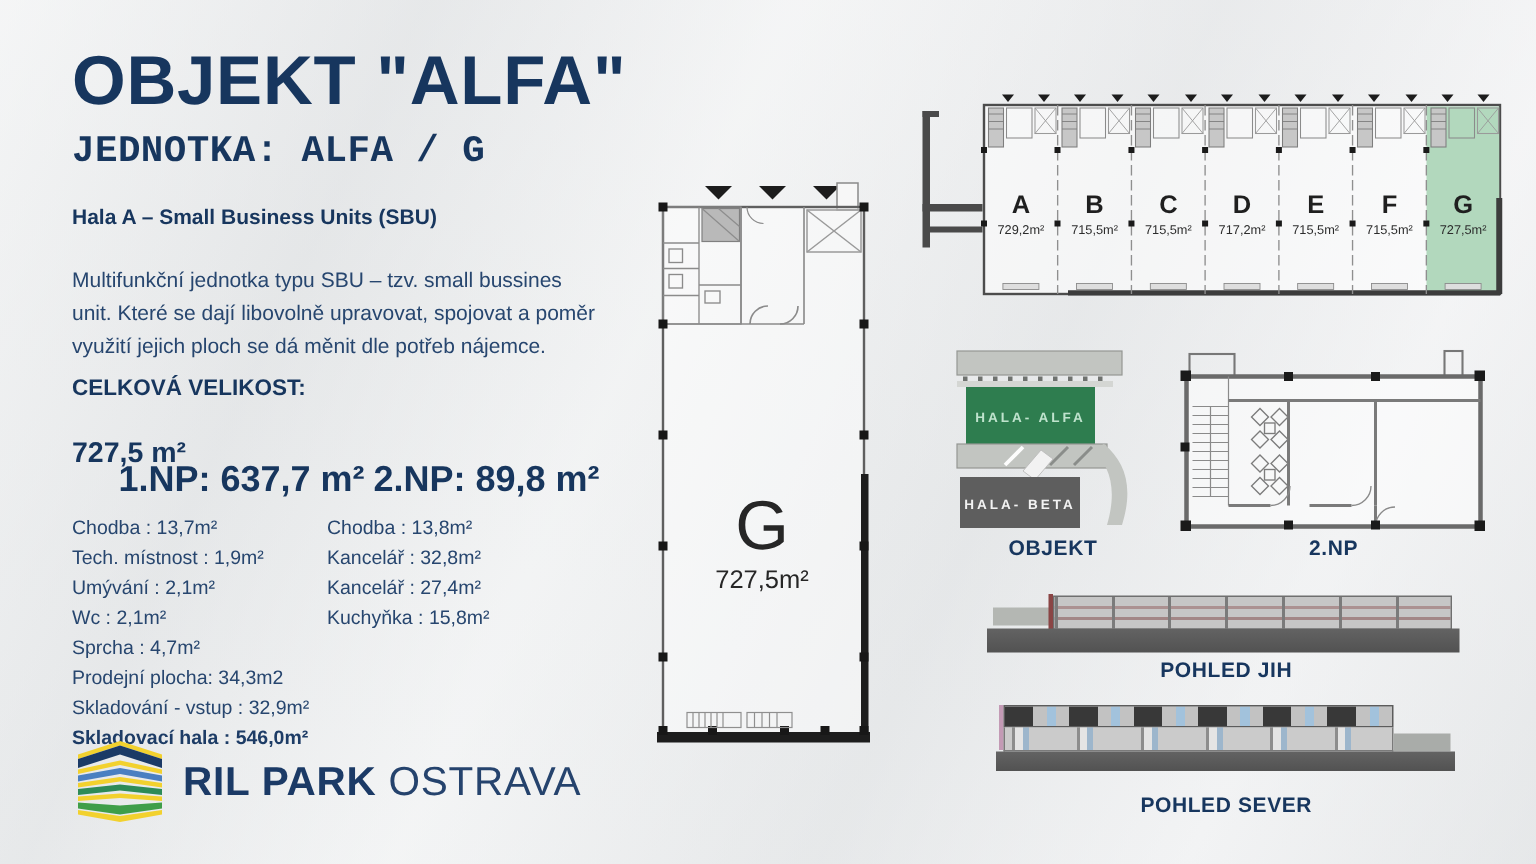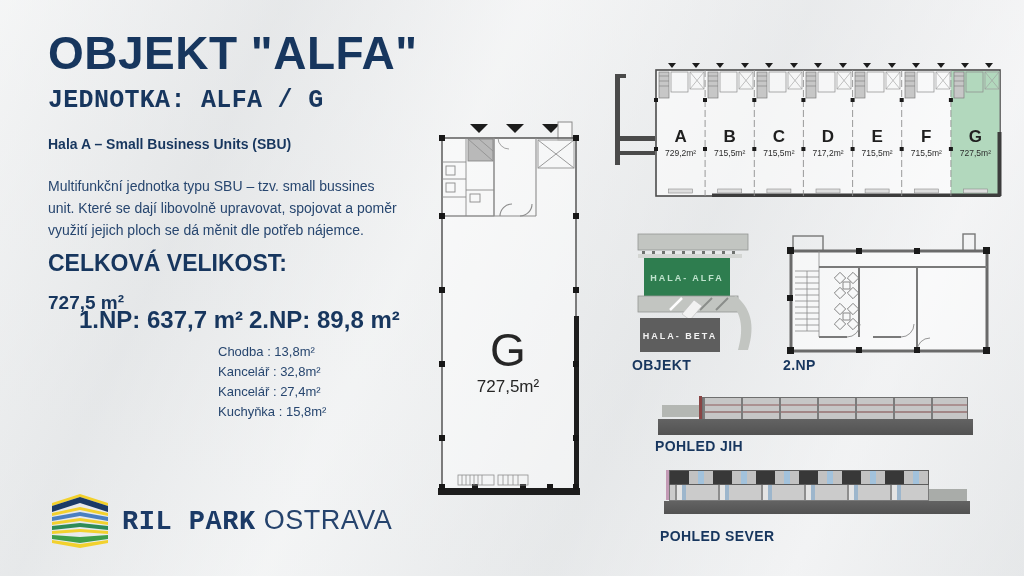--- a/index.html
+++ b/index.html
@@ -10,42 +10,42 @@
     background:
       linear-gradient(115deg, rgba(255,255,255,.5) 0%, rgba(220,222,224,.35) 22%, rgba(255,255,255,.4) 41%, rgba(222,224,226,.35) 63%, rgba(250,250,251,.5) 82%, rgba(224,226,228,.4) 100%),
       linear-gradient(20deg, #eceeef 0%, #e9ebec 50%, #f0f1f2 100%);
   }
 
   
   .title { position:absolute; left:48px; top:26px; font-size:46px; font-weight:bold; color:#17365e; letter-spacing:.5px; }
   .subtitle { position:absolute; left:48px; top:86px; font-size:25px; font-weight:bold; color:#17365e; letter-spacing:.3px;font-family:Liberation Mono, monospace; }
   .section-heading { position:absolute; left:48px; top:136px; font-size:14px; font-weight:bold; color:#17365e; }
   .description { position:absolute; left:48px; top:175px; width:352px; font-size:14px; line-height:22px; color:#27466f; }
-  .total-label { position:absolute; left:48px; top:250px; font-size:23px; font-weight:bold; color:#17365e; }
+  .total-label { position:absolute; left:48px; top:250px; font-size:15px; font-weight:bold; color:#17365e; }
   .total-value { position:absolute; left:48px; top:274px; font-size:19px; font-weight:bold; color:#17365e;margin-top:18px; }
   .floor-col { position:absolute; top:306px; }
   .floor-col.c1 { left:48px; }
   .floor-col.c2 { left:218px; }
   .floor-heading { font-size:24px; font-weight:bold; color:#17365e; margin-bottom:8px;margin-left:31px; }
   .floor-list div { font-size:13px; color:#27466f; line-height:20px; white-space:nowrap; }
   .floor-list div.bold { font-weight:bold; color:#1d3c66; }
 
   .logo { position:absolute; left:48px; top:492px; display:flex; align-items:center; }
   .logo-text { margin-left:10px; font-size:27px; color:#1b3a66; letter-spacing:.5px; white-space:nowrap; }
-  .logo-text .b { font-weight:bold;font-family:Liberation Mono, monospace; }
+  .logo-text .b { font-weight:bold; }
   .logo-text .l { font-weight:normal; opacity:.95; }
 
   
   .unit-plan { position:absolute; left:432px; top:116px; width:152px; height:402px; }
 
   
   .overview { position:absolute; left:612px; top:62px; width:398px; height:148px; }
   .site { position:absolute; left:632px; top:226px; width:140px; height:132px; }
   .np2 { position:absolute; left:783px; top:233px; width:212px; height:130px; }
-  .caption { position:absolute; font-size:14px; font-weight:bold; color:#17365e; letter-spacing:.4px; }
+  .caption { position:absolute; font-size:14px; font-weight:bold; color:#17365e; letter-spacing:.4px; text-align:center; }
   .cap-objekt { left:632px; top:357px; width:140px; }
   .cap-np2 { left:783px; top:357px; width:212px; }
   .cap-jih { left:655px; top:438px; width:325px; }
   .cap-sever { left:660px; top:528px; width:315px; }
 
   
   .elev-jih { position:absolute; left:658px; top:392px; width:318px; height:46px; }
   .jih-step { position:absolute; left:4px; top:13px; width:38px; height:12px; background:#b4b7b3; }
   .jih-red { position:absolute; left:41px; top:4px; width:3px; height:24px; background:#8a4545; }
   .jih-panels { position:absolute; left:44px; top:5px; width:266px; height:23px;
@@ -73,20 +73,30 @@
 
   <div class="title">OBJEKT "ALFA"</div>
   <div class="subtitle">JEDNOTKA: ALFA / G</div>
   <div class="section-heading">Hala A – Small Business Units (SBU)</div>
   <div class="description">Multifunkční jednotka typu SBU – tzv. small bussines unit.  Které se dají libovolně upravovat, spojovat a poměr využití jejich ploch se dá měnit dle potřeb nájemce.</div>
   <div class="total-label">CELKOVÁ VELIKOST:</div>
   <div class="total-value">727,5 m²</div>
 
   <div class="floor-col c1">
     <div class="floor-heading">1.NP: 637,7 m²</div>
+    <div class="floor-list">
+      <div>Chodba : 13,7m²</div>
+      <div>Tech. místnost : 1,9m²</div>
+      <div>Umývání : 2,1m²</div>
+      <div>Wc : 2,1m²</div>
+      <div>Sprcha : 4,7m²</div>
+      <div>Prodejní plocha: 34,3m2</div>
+      <div>Skladování - vstup : 32,9m²</div>
+      <div class="bold">Skladovací hala : 546,0m²</div>
+    </div>
   </div>
 
   <div class="floor-col c2">
     <div class="floor-heading">2.NP: 89,8 m²</div>
     <div class="floor-list">
       <div>Chodba : 13,8m²</div>
       <div>Kancelář : 32,8m²</div>
       <div>Kancelář : 27,4m²</div>
       <div>Kuchyňka : 15,8m²</div>
     </div>

